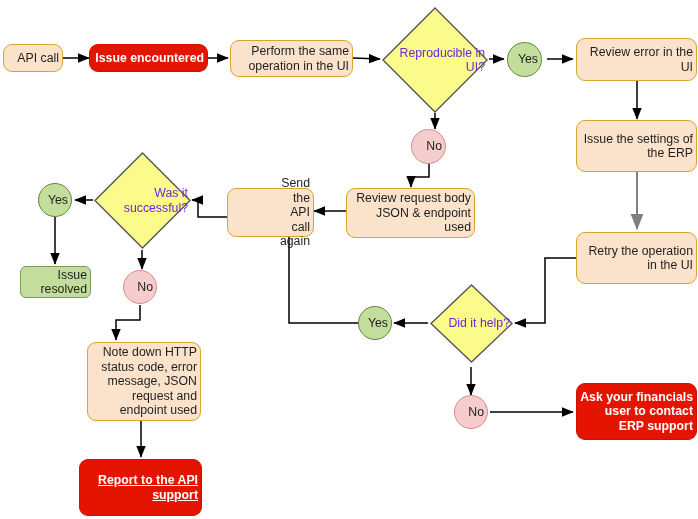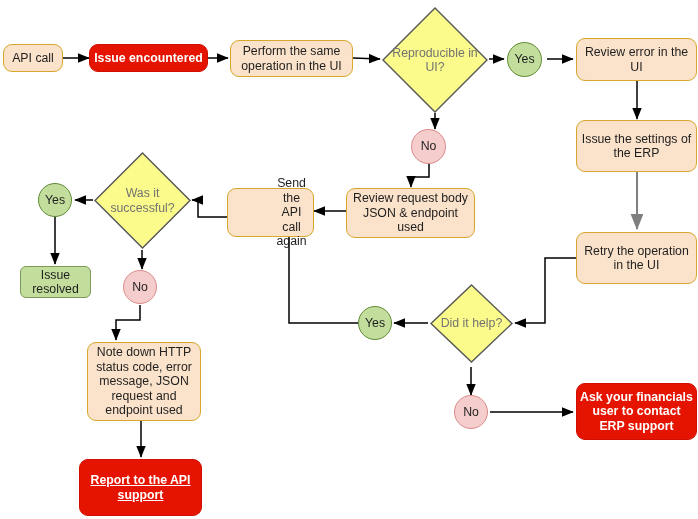--- a/index.html
+++ b/index.html
@@ -23,21 +23,21 @@
     top: 0;
     width: 698px;
     height: 519px;
   }
   .node {
     position: absolute;
     box-sizing: border-box;
     display: flex;
     align-items: center;
     justify-content: center;
-    text-align: center;
+    text-align: right;
     line-height: 1.18;
     z-index: 2;
   }
   .node-label {
     display: block;
     width: 100%;
     padding: 0 3px;
     box-sizing: border-box;
   }
   .proc {
@@ -69,21 +69,21 @@
   .diamond .dshape {
     position: absolute;
     left: 0; top: 0;
     width: 100%;
     height: 100%;
   }
   .diamond .node-label {
     position: relative;
     z-index: 1;
     font-size: 12.3px;
-    color: #737373;
+    color: #6d28d9;
   }
   .circle {
     border-radius: 50%;
     font-size: 12.3px;
     color: #1f1f1f;
   }
   .circle-yes {
     background: #c3de9c;
     border: 1.4px solid #5f8a35;
   }

